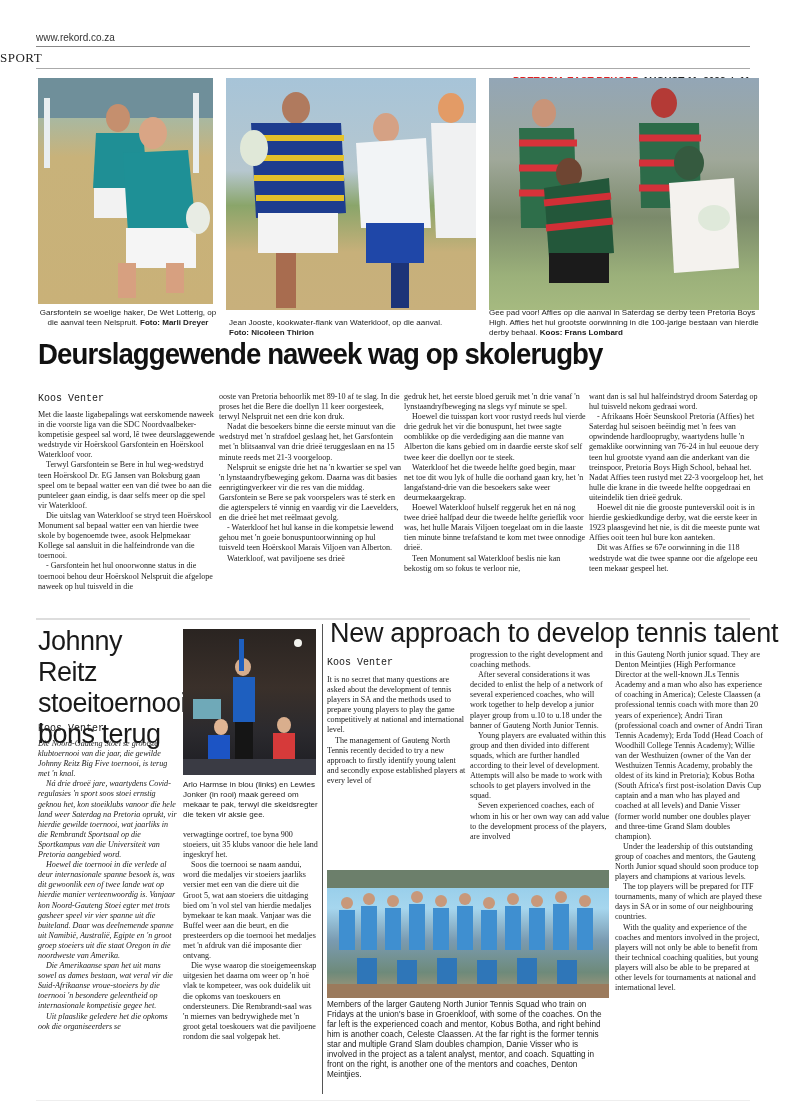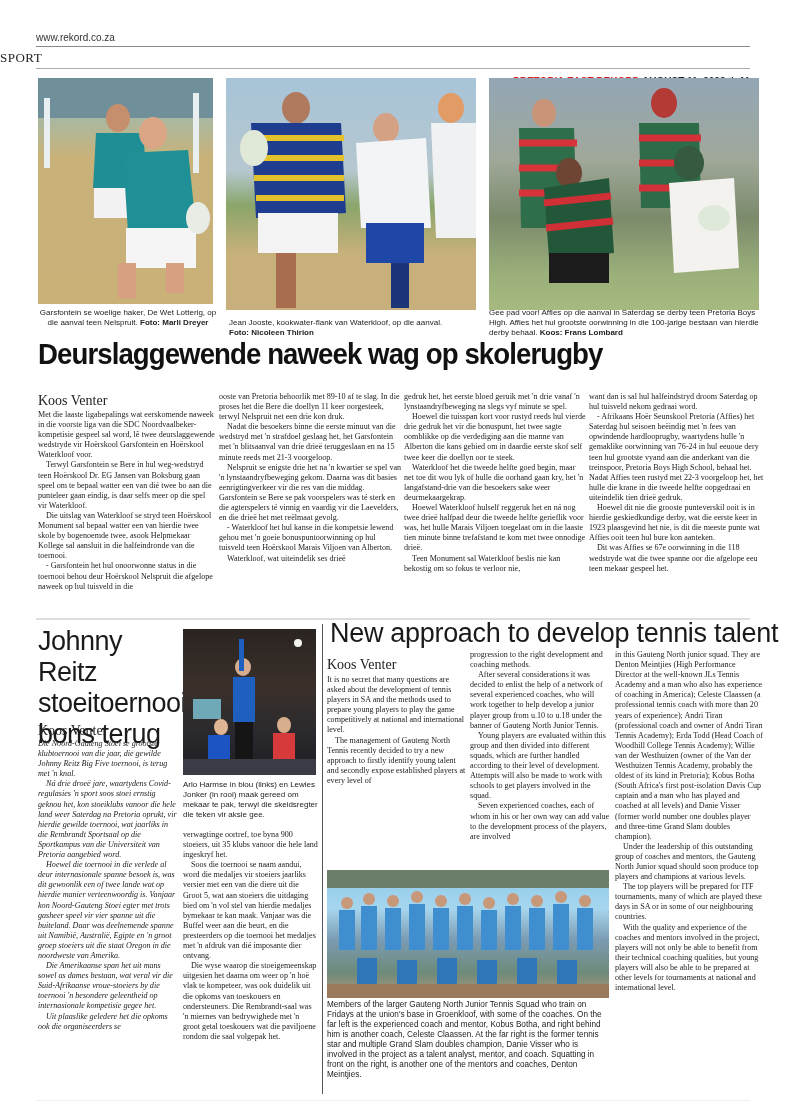--- a/index.html
+++ b/index.html
@@ -17,21 +17,21 @@
   .rule2 { position: absolute; left: 36px; right: 36px; top: 68px; height: 1px; background: #aaa; }
 
   .photo { position: absolute; overflow: hidden; }
   .caption { position: absolute; font-family: "Liberation Sans", sans-serif; font-size: 8px;
     line-height: 10px; color: #222; }
   .caption b { font-weight: bold; }
 
   .headline-main { position: absolute; left: 38px; top: 337px; font-family: "Liberation Sans", sans-serif;
     font-weight: bold; font-size: 30px; letter-spacing: -1px; color: #111; transform: scaleX(0.92);
     transform-origin: left top; white-space: nowrap; }
-  .byline { position: absolute; font-family: Liberation Serif, serif; font-size: 14px; color: #222; }
+  .byline { position: absolute; font-family: Liberation Mono, monospace; font-size: 10px; color: #222; }
   .col { position: absolute; font-size: 8.1px; line-height: 10.1px; color: #222; text-align: left; }
   .col p { text-indent: 8px; }
   .col p.first { text-indent: 0; }
 
   .rule3 { position: absolute; left: 36px; right: 36px; top: 618px; height: 2px; background: #ddd; }
   .vrule { position: absolute; left: 322px; top: 624px; width: 1px; height: 470px; background: #555; }
 
   .headline-jr { position: absolute; left: 38px; top: 626px; font-family: "Liberation Sans", sans-serif;
     font-size: 27px; line-height: 31px; color: #1a1a1a; letter-spacing: -0.5px; }
   .headline-tennis { position: absolute; left: 330px; top: 618px; font-family: "Liberation Sans", sans-serif;
@@ -124,21 +124,21 @@
   <p class="first">Met die laaste ligabepalings wat eerskomende naweek in die voorste liga van die SDC Noordvaalbeker-kompetisie gespeel sal word, lê twee deurslaggewende wedstryde vir Hoërskool Garsfontein en Hoërskool Waterkloof voor.</p>
   <p>Terwyl Garsfontein se Bere in hul weg-wedstryd teen Hoërskool Dr. EG Jansen van Boksburg gaan speel om te bepaal watter een van dié twee bo aan die punteleer gaan eindig, is daar selfs meer op die spel vir Waterkloof.</p>
   <p>Die uitslag van Waterkloof se stryd teen Hoërskool Monument sal bepaal watter een van hierdie twee skole by bogenoemde twee, asook Helpmekaar Kollege sal aansluit in die halfeindronde van die toernooi.</p>
   <p>- Garsfontein het hul onoorwonne status in die toernooi behou deur Hoërskool Nelspruit die afgelope naweek op hul tuisveld in die</p>
 </div>
 <div class="col" style="left:219px; top:392px; width:183px;">
   <p class="first">ooste van Pretoria behoorlik met 89-10 af te slag. In die proses het die Bere die doellyn 11 keer oorgesteek, terwyl Nelspruit net een drie kon druk.</p>
   <p>Nadat die besoekers binne die eerste minuut van die wedstryd met 'n strafdoel geslaag het, het Garsfontein met 'n blitsaanval van drie drieë teruggeslaan en na 15 minute reeds met 21-3 voorgeloop.</p>
   <p>Nelspruit se enigste drie het na 'n kwartier se spel van 'n lynstaandryfbeweging gekom. Daarna was dit basies eenrigtingverkeer vir die res van die middag. Garsfontein se Bere se pak voorspelers was té sterk en die agterspelers té vinnig en vaardig vir die Laevelders, en die drieë het met reëlmaat gevolg.</p>
   <p>- Waterkloof het hul kanse in die kompetsie lewend gehou met 'n goeie bonuspuntoorwinning op hul tuisveld teen Hoërskool Marais Viljoen van Alberton.</p>
-  <p>Waterkloof, wat uiteindelik ses drieë</p>
+  <p>Waterkloof, wat paviljoene ses drieë</p>
 </div>
 <div class="col" style="left:404px; top:392px; width:183px;">
   <p class="first">gedruk het, het eerste bloed geruik met 'n drie vanaf 'n lynstaandryfbeweging na slegs vyf minute se spel.</p>
   <p>Hoewel die tuisspan kort voor rustyd reeds hul vierde drie gedruk het vir die bonuspunt, het twee sagte oomblikke op die verdediging aan die manne van Alberton die kans gebied om in daardie eerste skof self twee keer die doellyn oor te steek.</p>
   <p>Waterkloof het die tweede helfte goed begin, maar net toe dit wou lyk of hulle die oorhand gaan kry, het 'n langafstand-drie van die besoekers sake weer deurmekaargekrap.</p>
   <p>Hoewel Waterkloof hulself reggeruk het en ná nog twee drieë halfpad deur die tweede helfte gerieflik voor was, het hulle Marais Viljoen toegelaat om in die laaste tien minute binne trefafstand te kom met twee onnodige drieë.</p>
   <p>Teen Monument sal Waterkloof beslis nie kan bekostig om so fokus te verloor nie,</p>
 </div>
 <div class="col" style="left:589px; top:392px; width:176px;">
   <p class="first">want dan is sal hul halfeindstryd droom Saterdag op hul tuisveld nekom gedraai word.</p>

